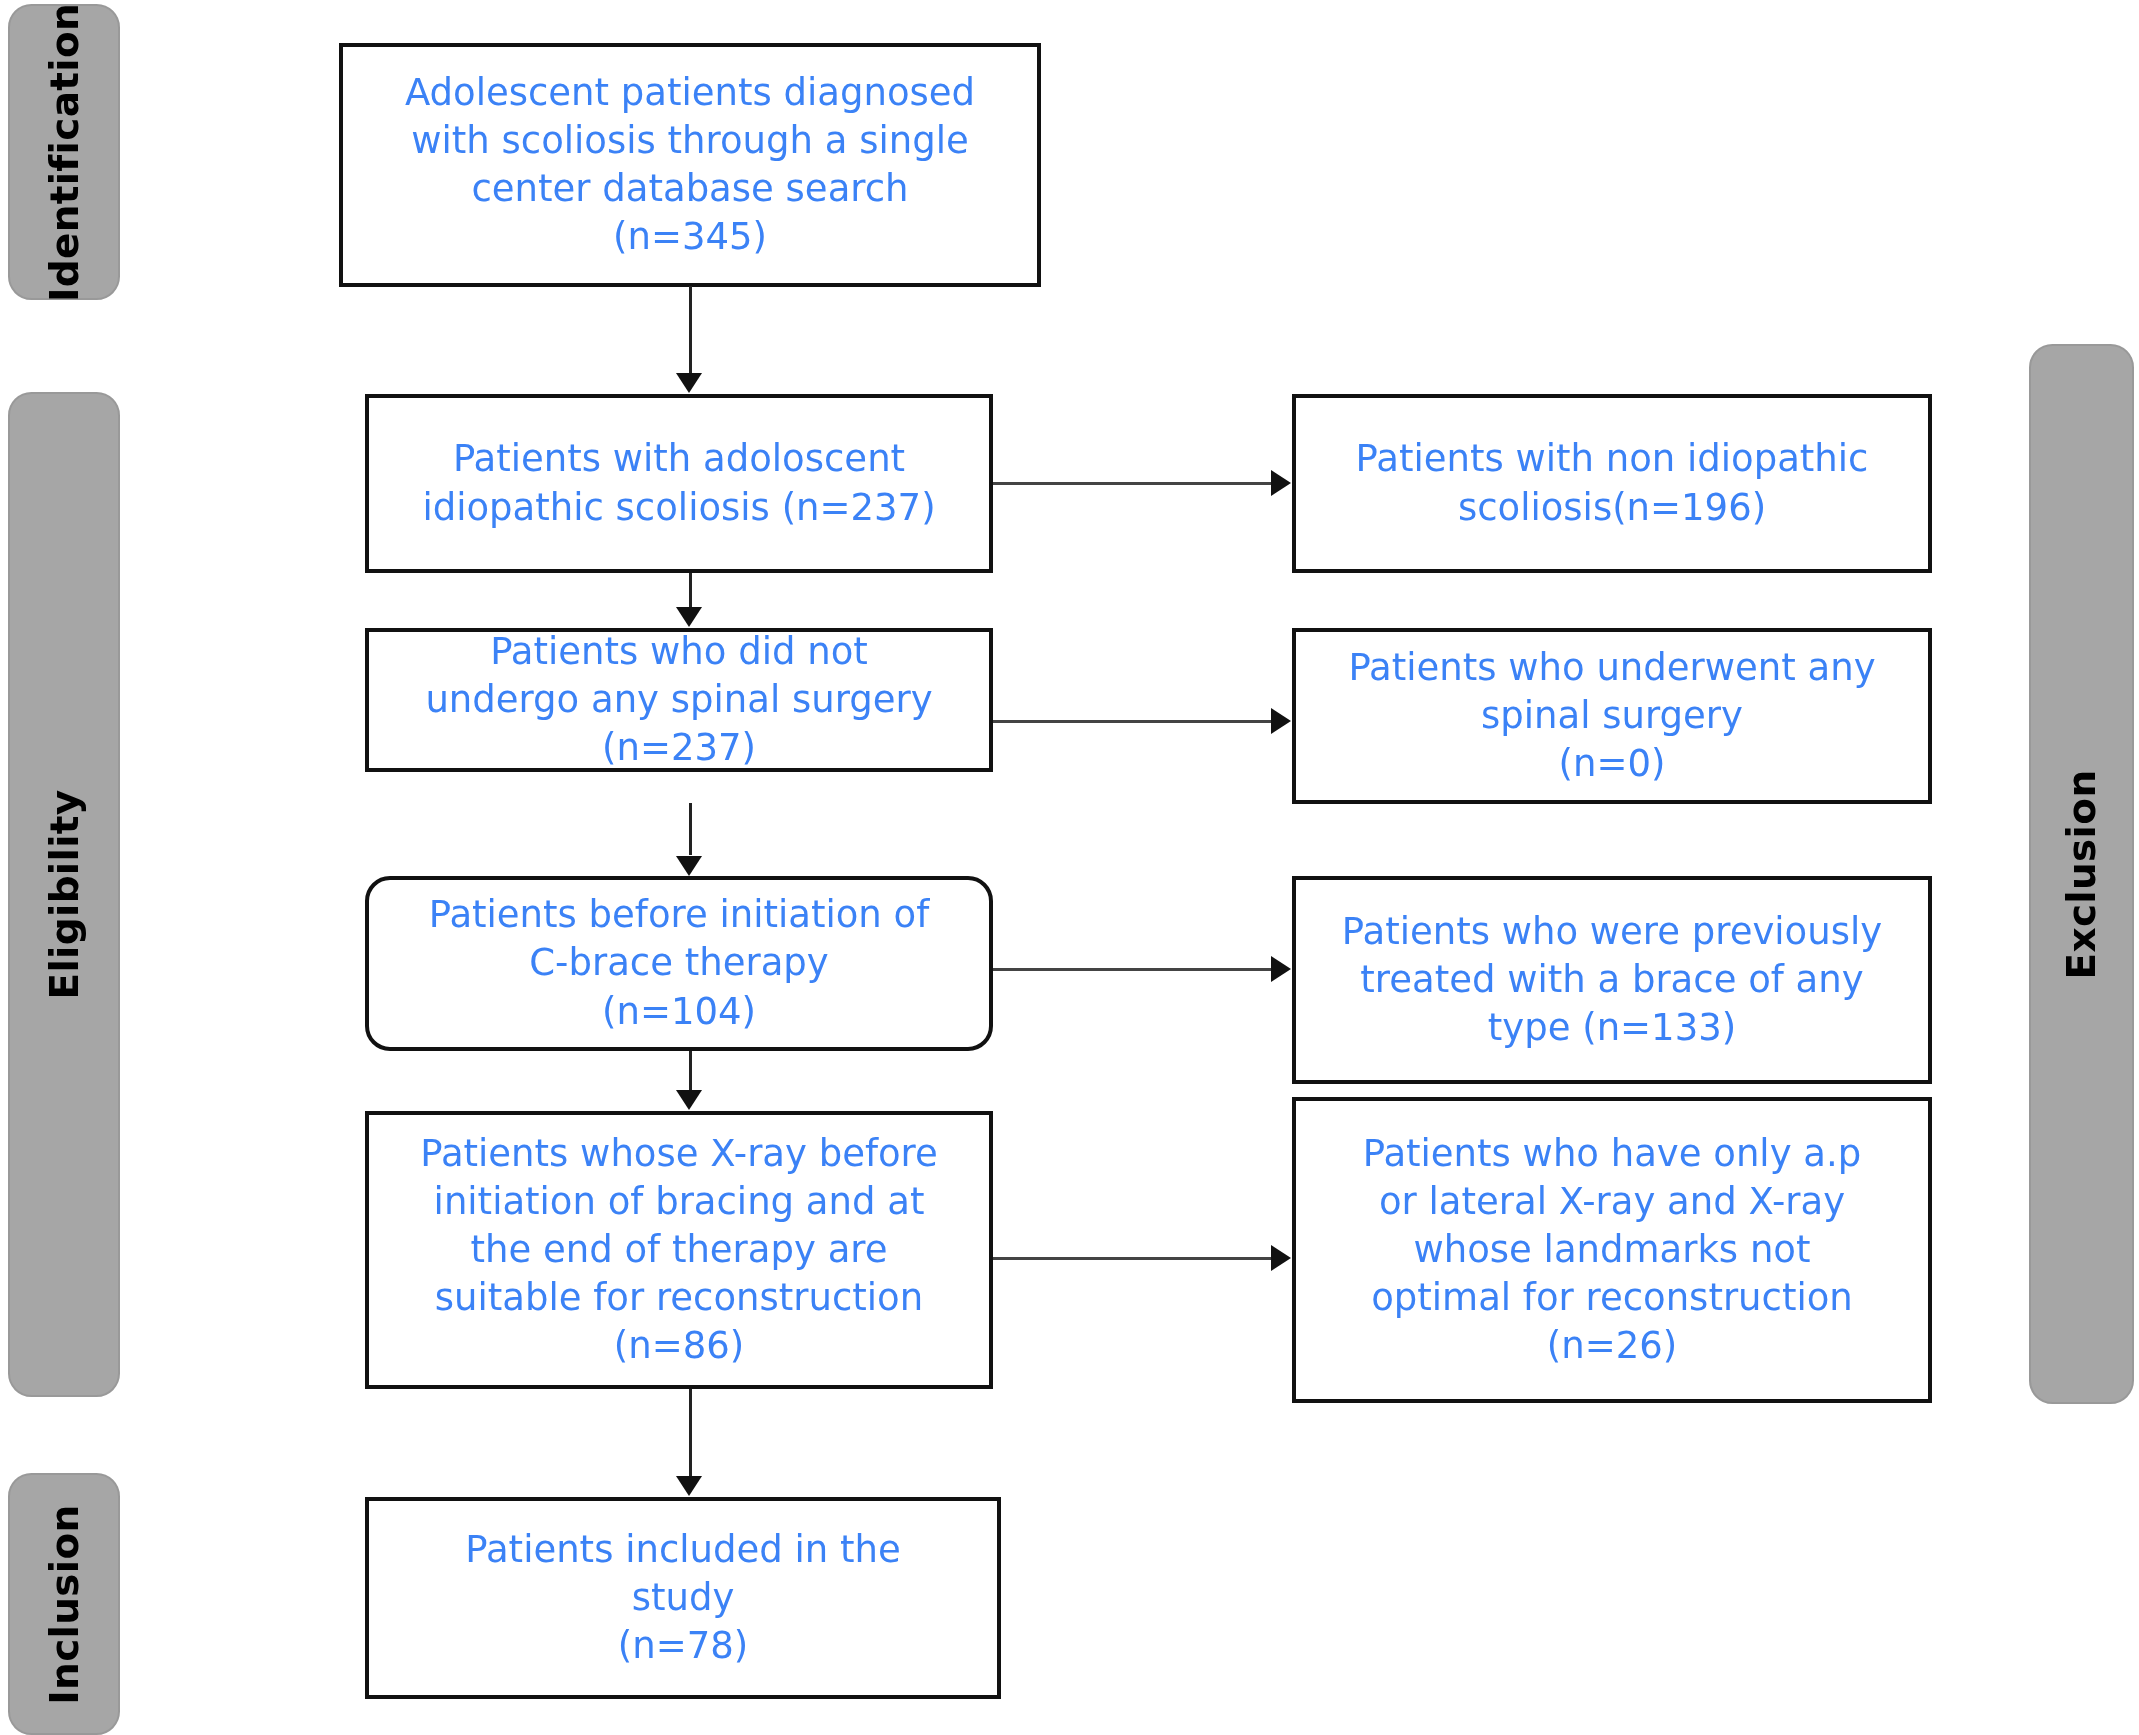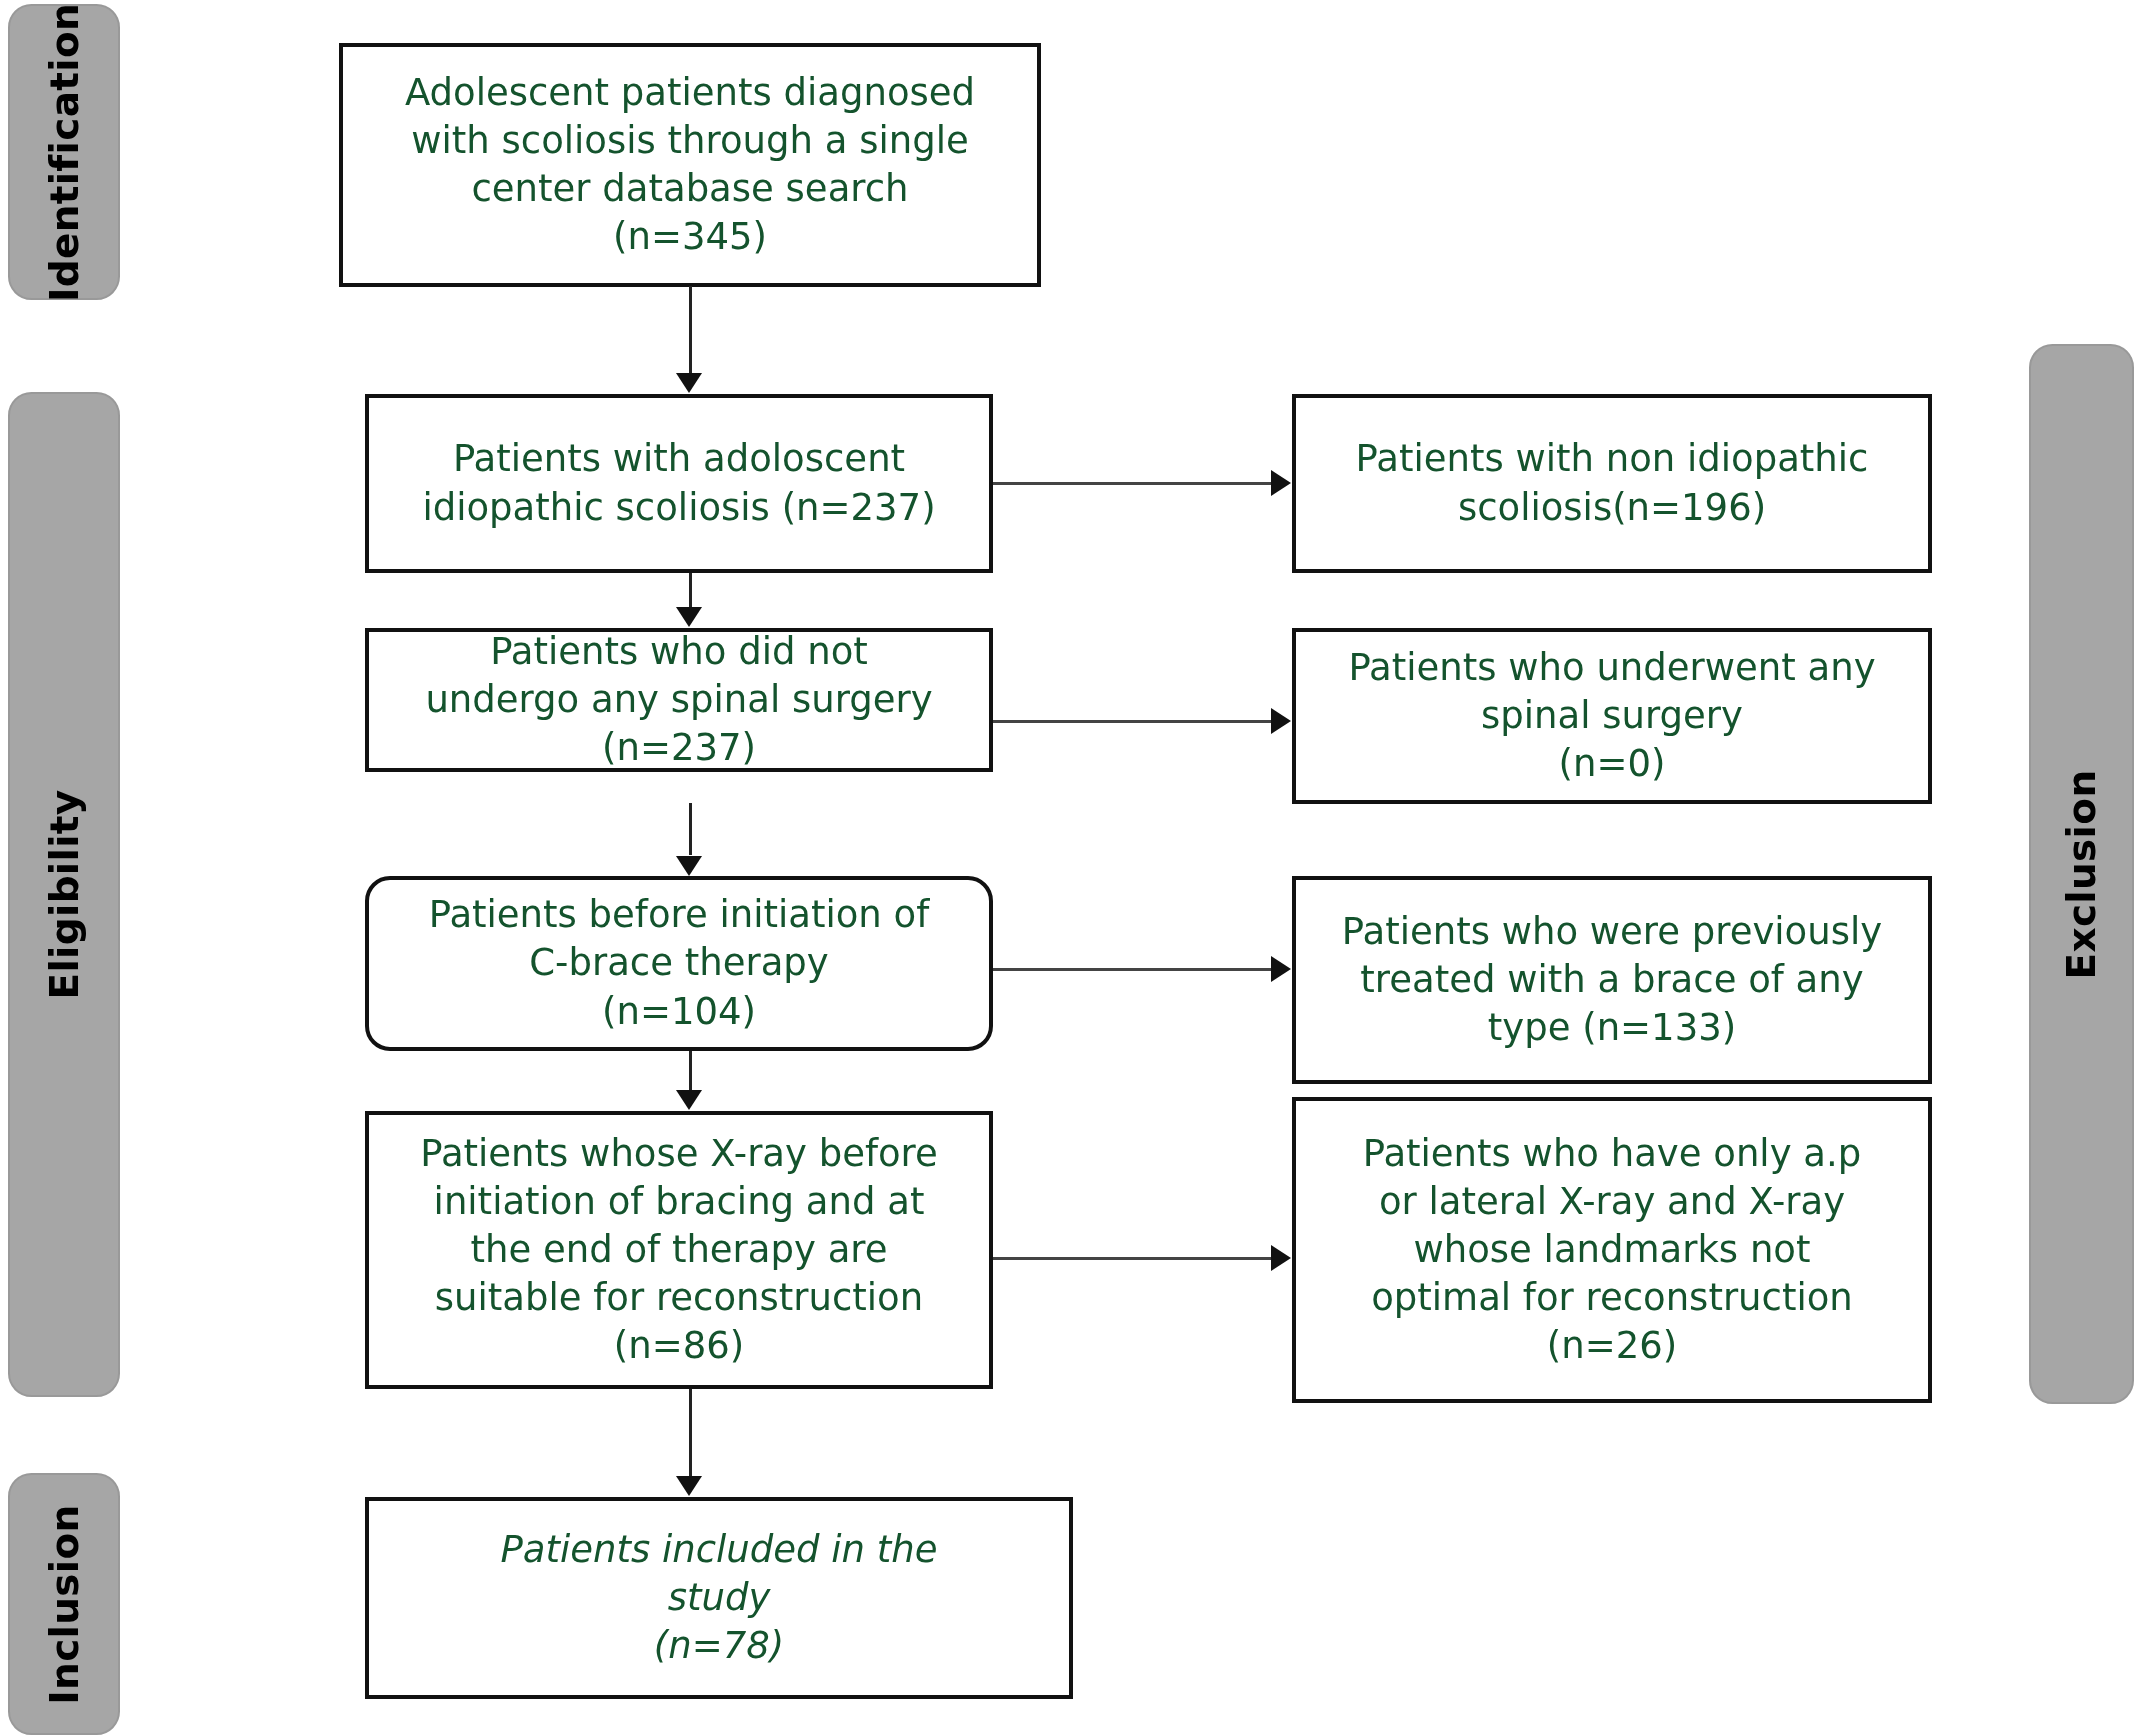--- a/index.html
+++ b/index.html
@@ -50,21 +50,21 @@
     background: #ffffff;
     border: 4.1px solid #111111;
     display: flex;
     align-items: center;
     justify-content: center;
     padding: 5.5px 18px;
   }
   .flow-box .box-text {
     font-size: 37px;
     line-height: 1.30;
-    color: #14532d;
+    color: #3b82f6;
     text-align: center;
     white-space: pre-line;
   }
 
   
   .vline {
     position: absolute;
     width: 2.8px;
     background: #222222;
   }
@@ -136,21 +136,21 @@
   </div>
 
   <div class="flow-box" style="left:365px; top:1111px; width:628px; height:278px;">
     <span class="box-text">Patients whose X-ray before
 initiation of bracing and at
 the end of therapy are
 suitable for reconstruction
 (n=86)</span>
   </div>
 
-  <div class="flow-box" style="left:365px; top:1497px; width:708px; height:202px;font-style:italic;">
+  <div class="flow-box" style="left:365px; top:1497px; width:636px; height:202px;">
     <span class="box-text">Patients included in the
 study
 (n=78)</span>
   </div>
 
   <div class="flow-box" style="left:1292px; top:394px; width:640px; height:179px;">
     <span class="box-text">Patients with non idiopathic
 scoliosis(n=196)</span>
   </div>
 

